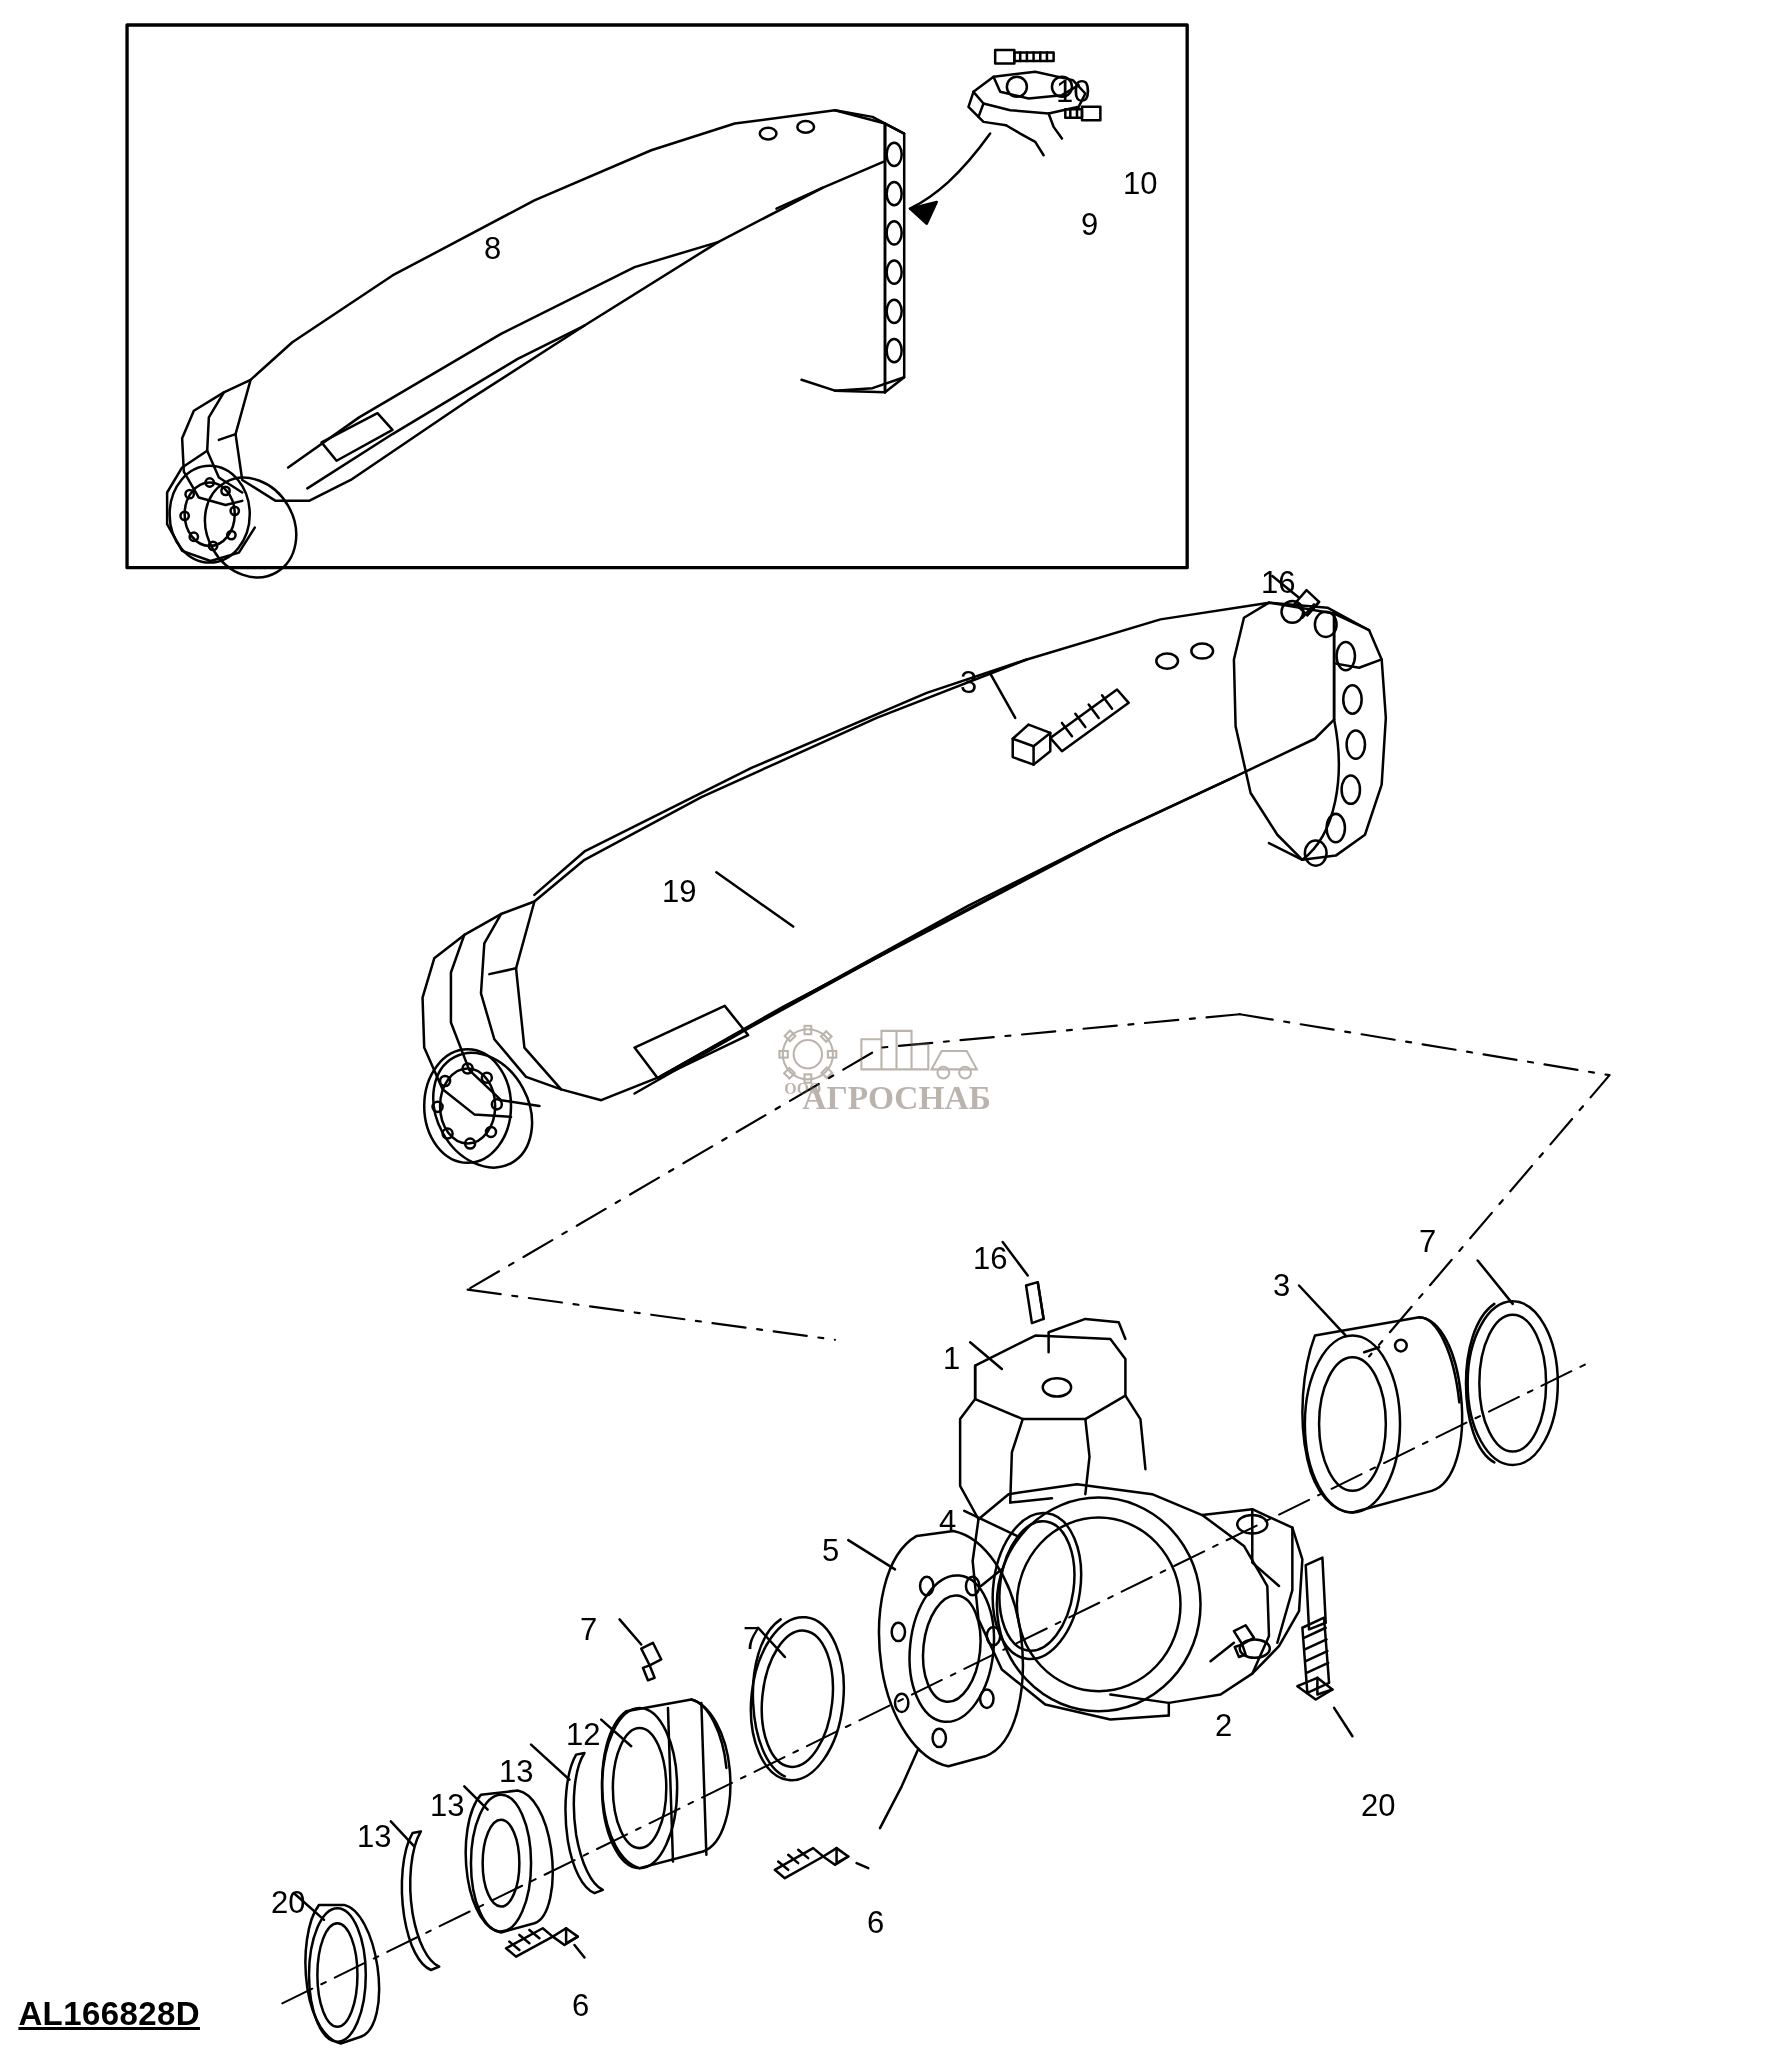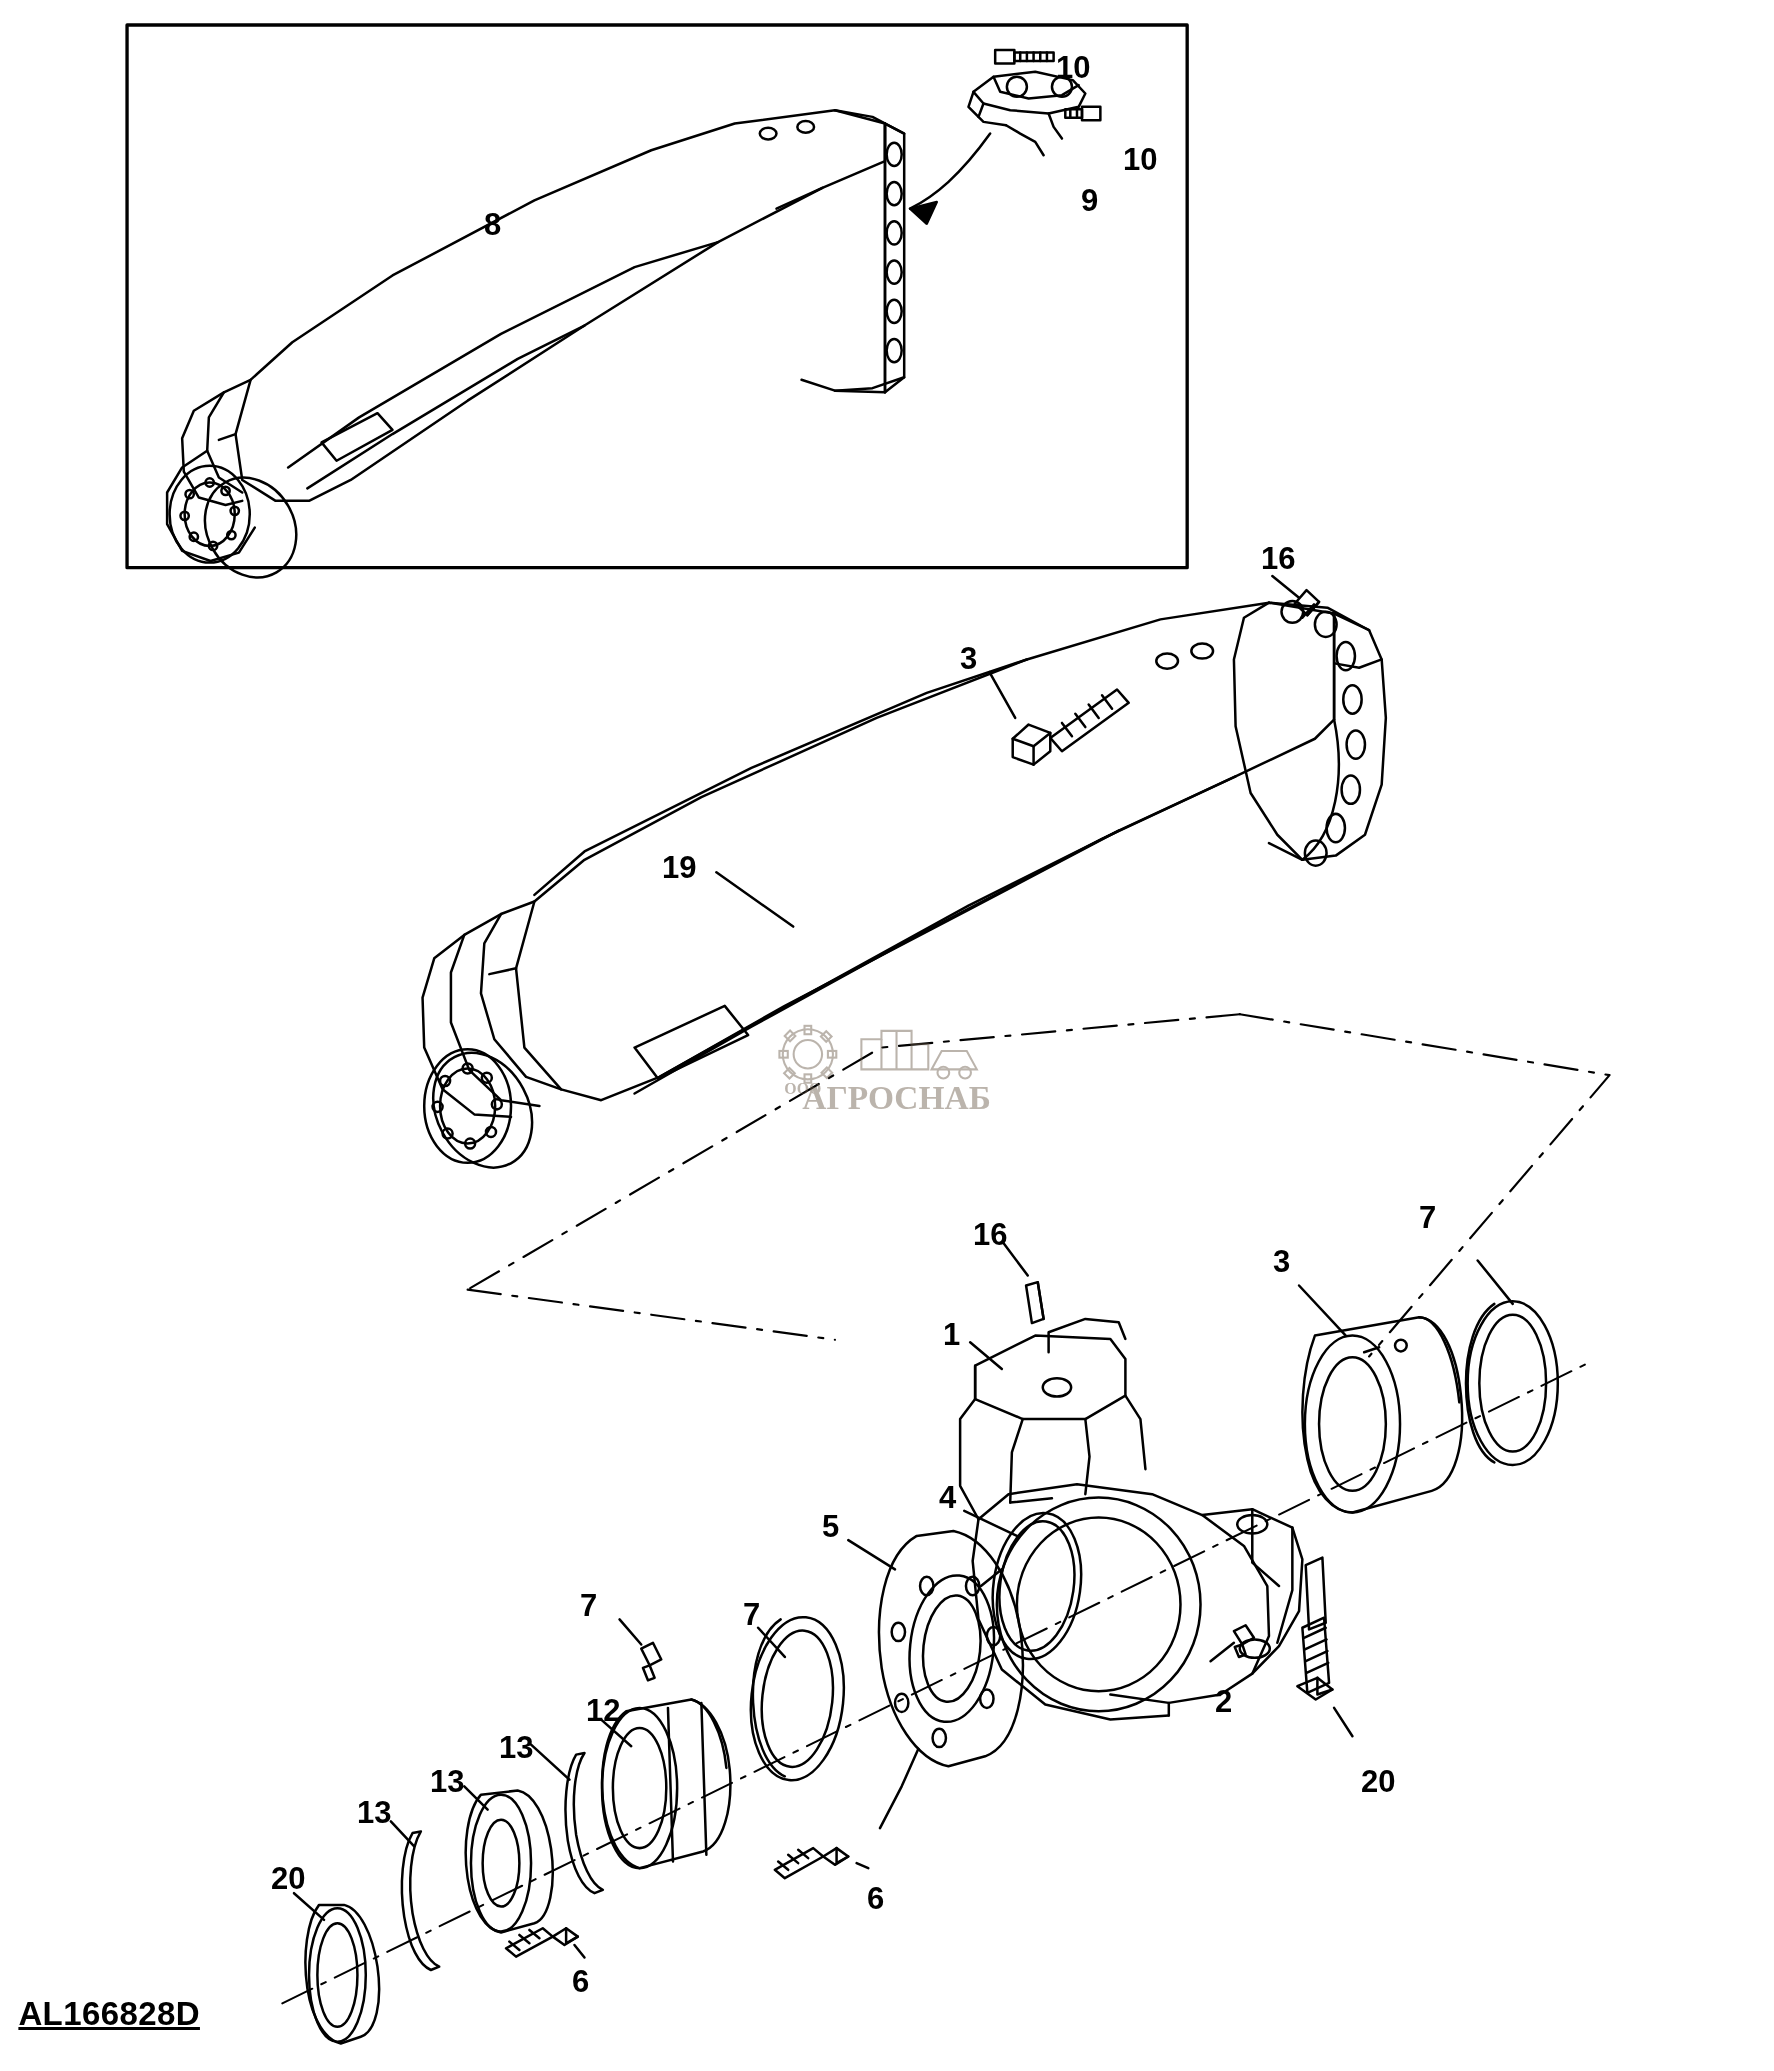--- a/index.html
+++ b/index.html
@@ -1,19 +1,19 @@
 <!DOCTYPE html>
 <html style="font-size:13.4px"><head>
 <meta charset="utf-8">
 <style>
   html,body{margin:0;padding:0;background:#ffffff;}
   body{width:1775px;height:2071px;position:relative;font-family:"Liberation Sans",sans-serif;overflow:hidden;}
   #sheet{position:absolute;left:0;top:0;width:1775px;height:2071px;}
   svg{position:absolute;left:0;top:0;width:1775px;height:2071px;}
-  .callout{position:absolute;font-weight:bold;font-size:31px;color:#000;line-height:1;user-select:none;}
+  .callout{position:absolute;font-weight:normal;font-size:31px;color:#000;line-height:1;user-select:none;margin-top:24px;}
   .partno{position:absolute;font-weight:bold;font-size:33px;color:#000;letter-spacing:0.4px;text-decoration:underline;}
   .wm{position:absolute;left:756px;top:1014px;width:276px;height:109px;opacity:.45;pointer-events:none;}
   .wm-text{font-family:"Liberation Serif",serif;font-weight:bold;font-size:40px;fill:#6b5b4a;}
   .wm-small{font-family:"Liberation Serif",serif;font-weight:bold;font-size:19px;fill:#6b5b4a;}
 </style>
 </head>
 <body>
 
 <div id="sheet">
 
@@ -346,21 +346,21 @@
 <div class="callout" style="left:973px;top:1219px;">16</div>
 <div class="callout" style="left:1273px;top:1246px;">3</div>
 <div class="callout" style="left:1419px;top:1202px;">7</div>
 <div class="callout" style="left:943px;top:1319px;">1</div>
 <div class="callout" style="left:939px;top:1482px;">4</div>
 <div class="callout" style="left:822px;top:1511px;">5</div>
 <div class="callout" style="left:1215px;top:1686px;">2</div>
 <div class="callout" style="left:1361px;top:1766px;">20</div>
 <div class="callout" style="left:743px;top:1599px;">7</div>
 <div class="callout" style="left:580px;top:1590px;">7</div>
-<div class="callout" style="left:586px;top:1695px;">12</div>
+<div class="callout" style="left:566px;top:1695px;">12</div>
 <div class="callout" style="left:499px;top:1732px;">13</div>
 <div class="callout" style="left:430px;top:1766px;">13</div>
 <div class="callout" style="left:357px;top:1797px;">13</div>
 <div class="callout" style="left:271px;top:1863px;">20</div>
 <div class="callout" style="left:867px;top:1883px;">6</div>
 <div class="callout" style="left:572px;top:1966px;">6</div>
 
 <div class="partno" style="left:18.4px;top:1995px;">AL166828D</div>
 
 </div>

